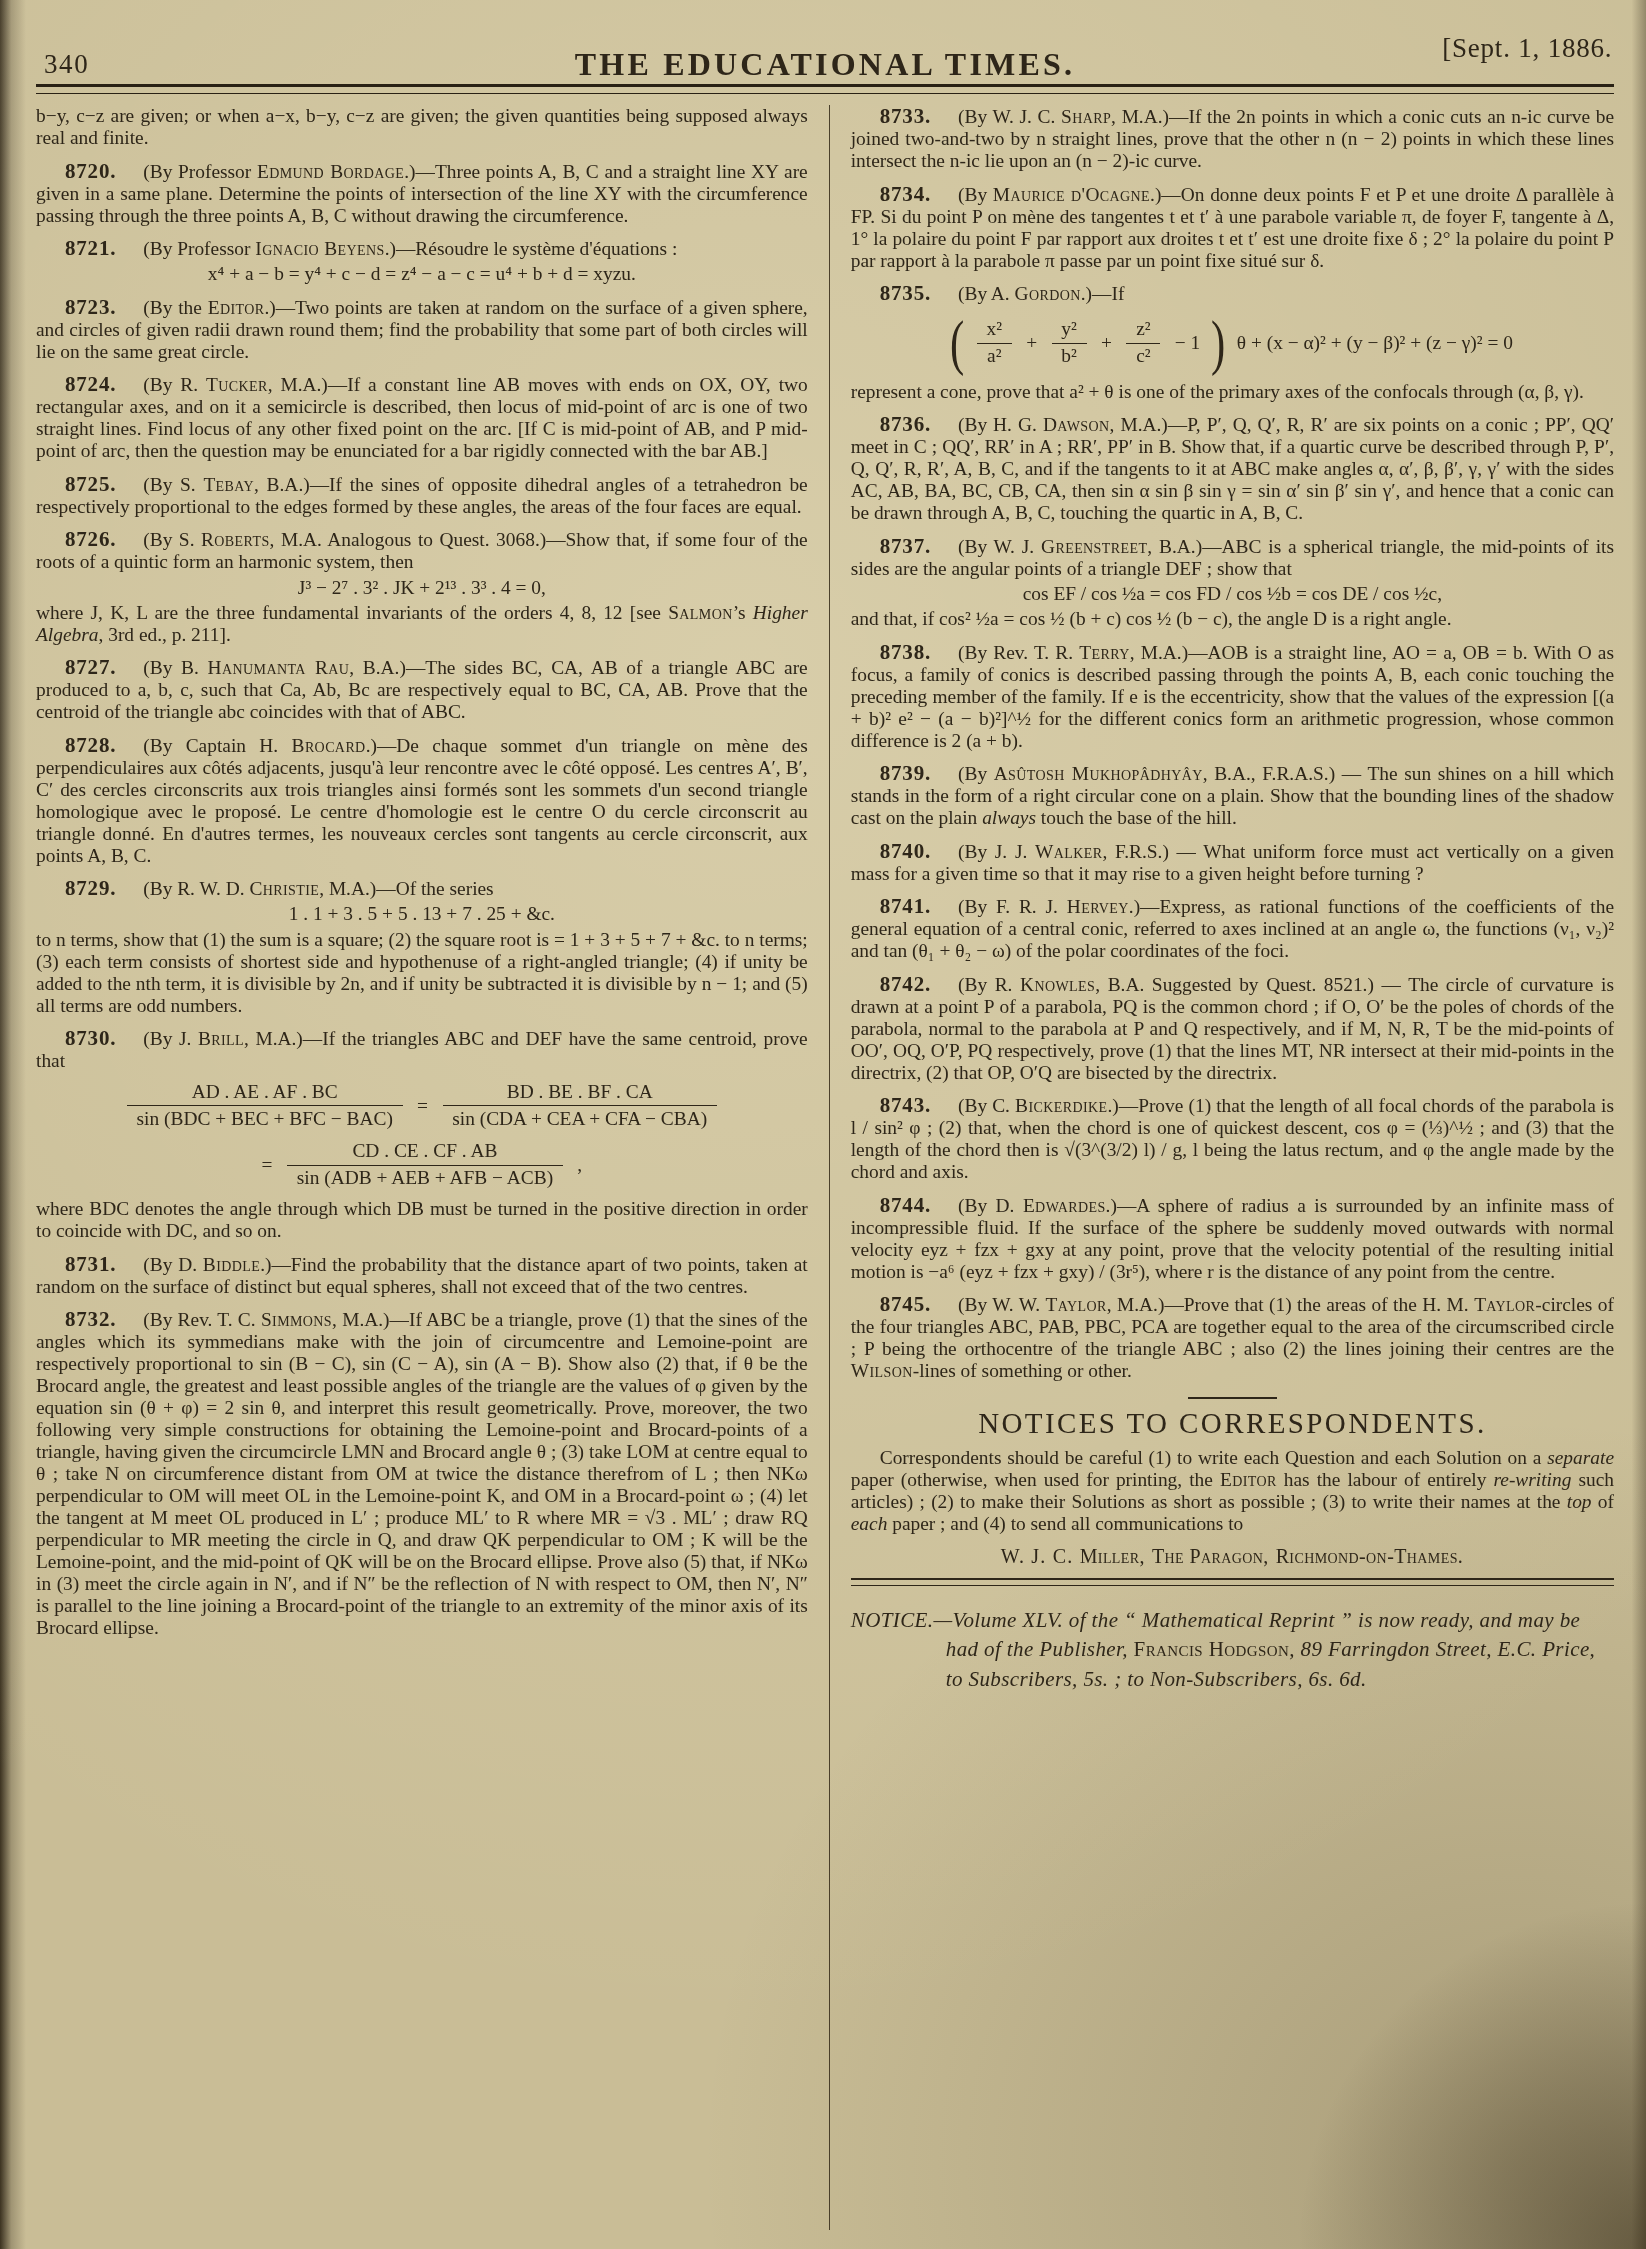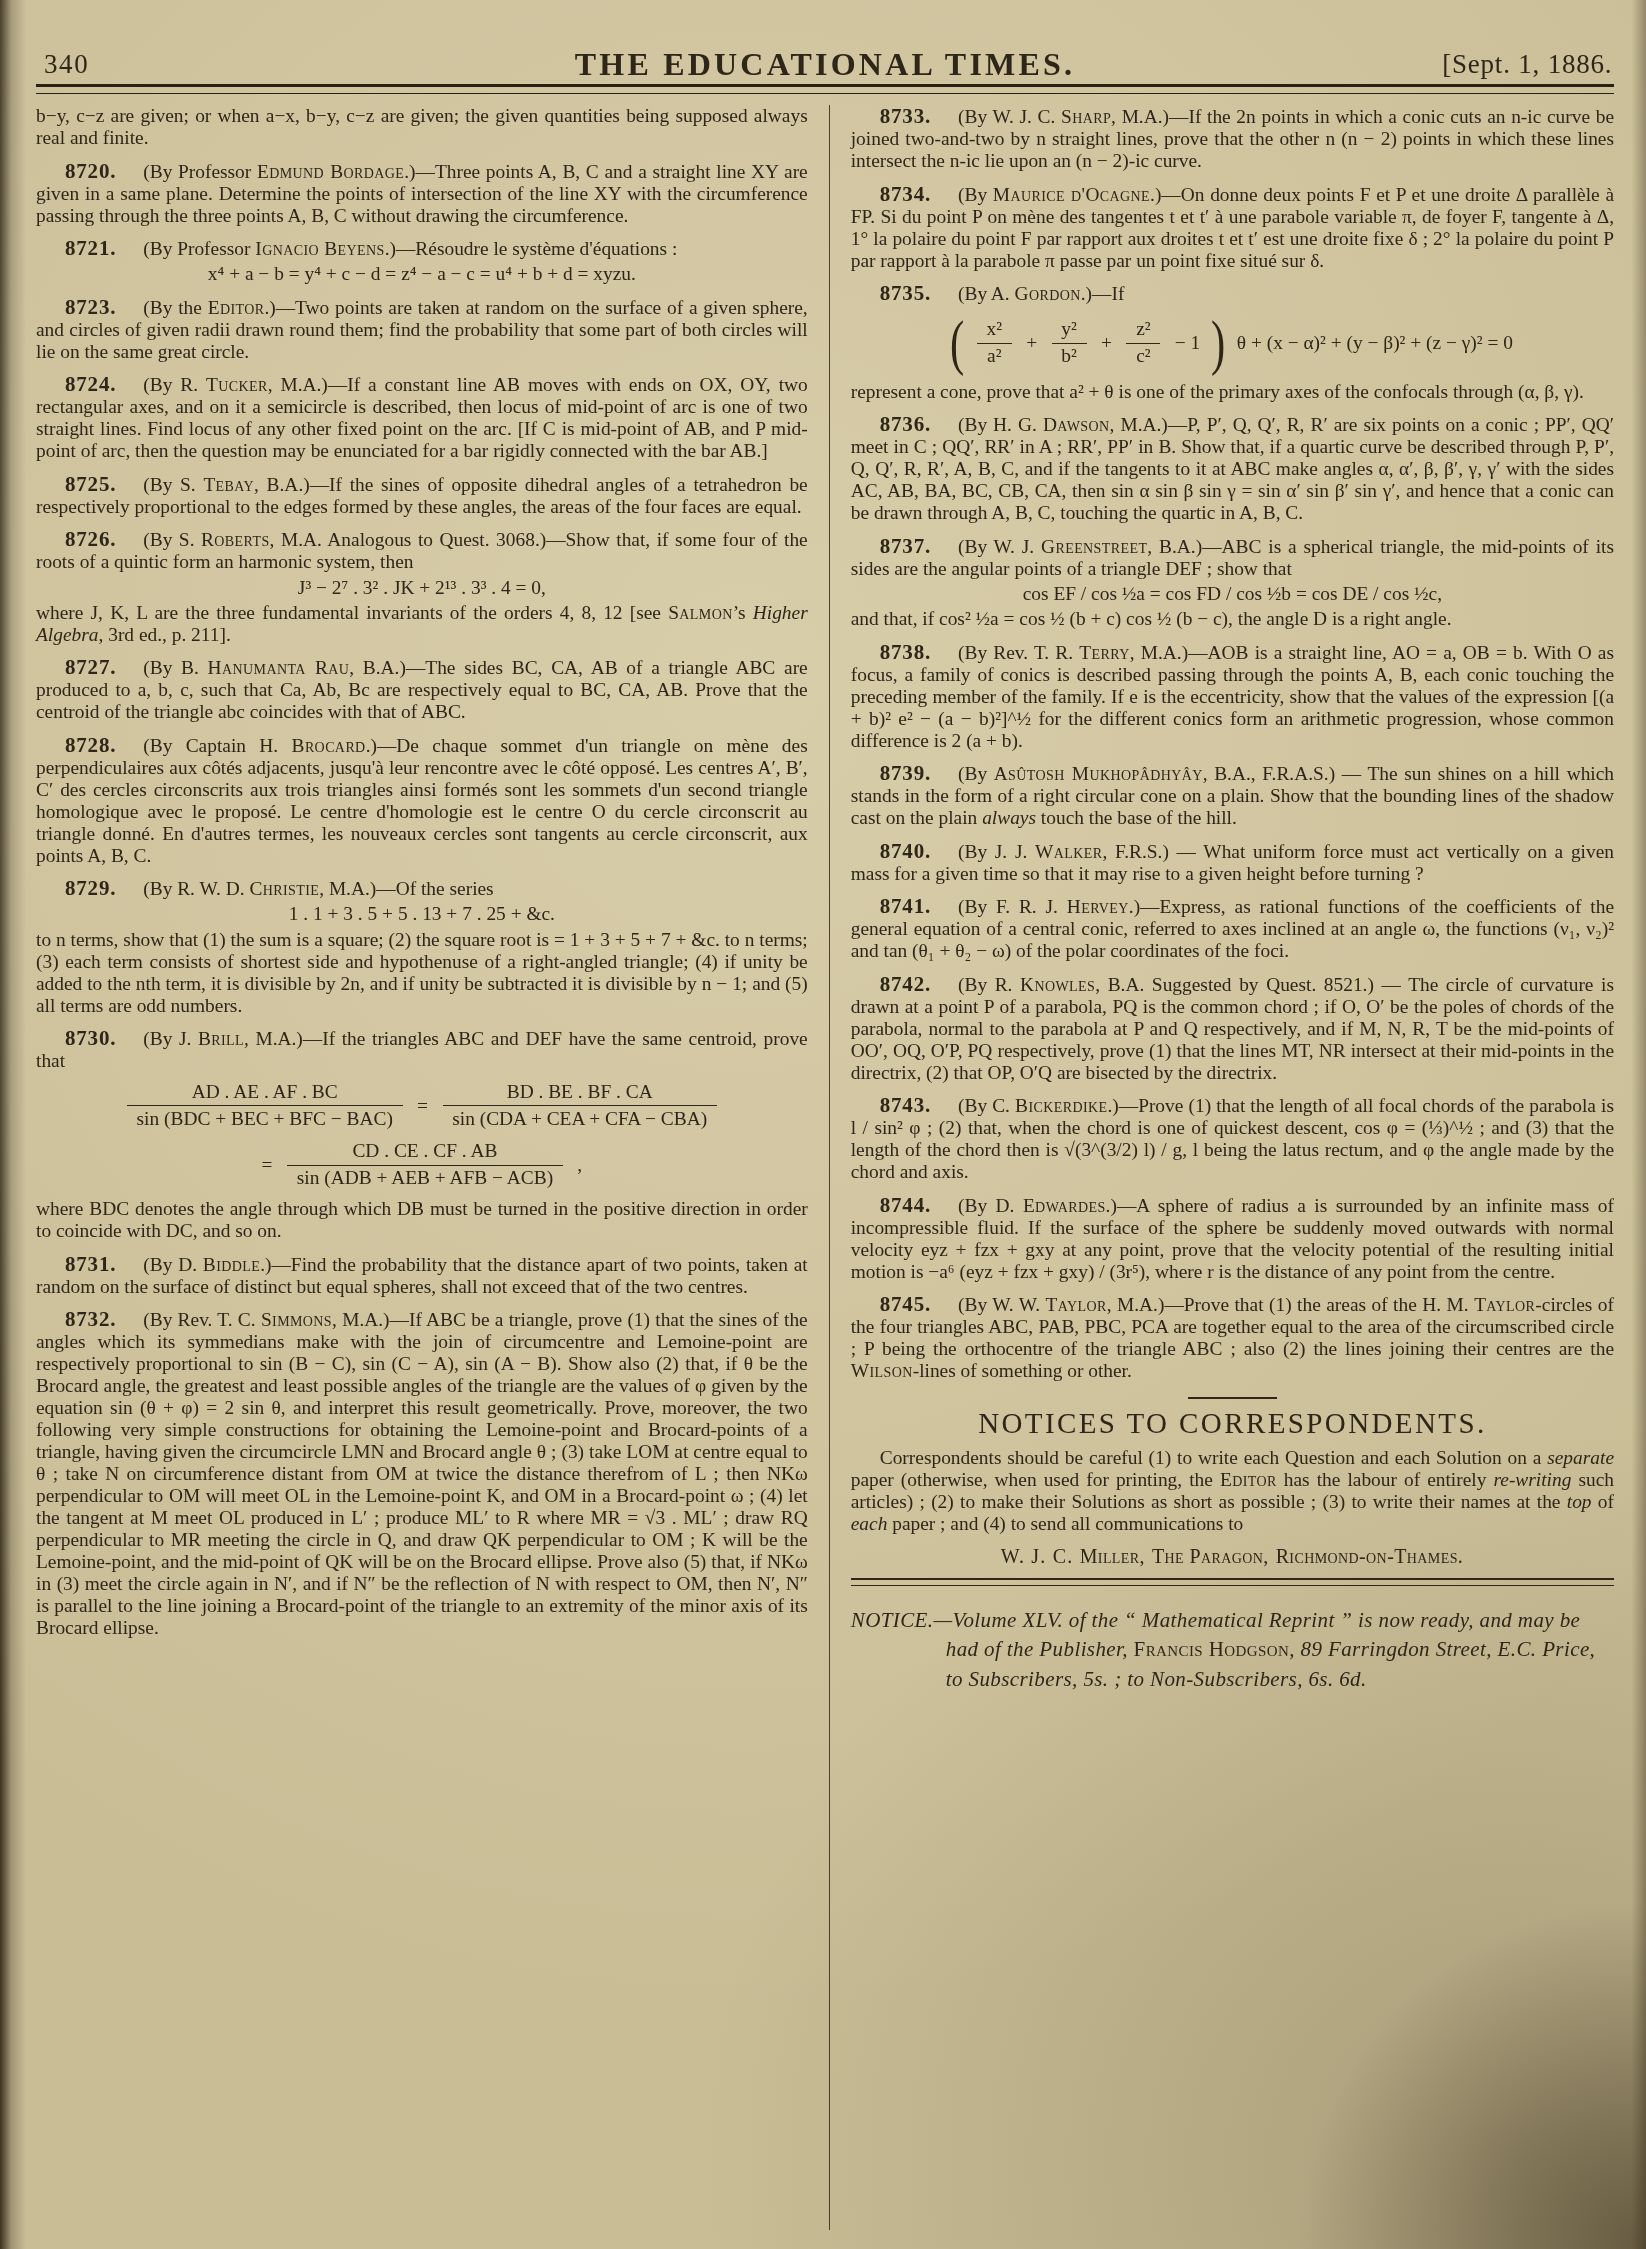--- a/index.html
+++ b/index.html
@@ -18,21 +18,21 @@
       radial-gradient(ellipse 130% 100% at 45% 30%, rgba(255,248,220,0.28), rgba(0,0,0,0) 60%),
       radial-gradient(circle 348px at 100% 100%, rgba(40,30,12,0.55), rgba(0,0,0,0) 100%),
       radial-gradient(ellipse 90% 60% at 92% 96%, rgba(61,48,24,0.22), rgba(0,0,0,0) 55%),
       linear-gradient(90deg, rgba(35,26,12,0.85) 0px, rgba(35,26,12,0.25) 11.3px, rgba(35,26,12,0) 26px),
       linear-gradient(270deg, rgba(35,26,12,0.35) 0px, rgba(35,26,12,0) 14.5px);
   }
   .header{position:relative;height:47px;font-size:27px;}
   .header .pnum{position:absolute;left:8px;bottom:0;letter-spacing:1.6px;}
   .header .title{position:absolute;left:50%;transform:translateX(-50%);bottom:0;
     font-size:32px;font-weight:700;letter-spacing:3.2px;white-space:nowrap;}
-  .header .date{position:absolute;right:1.6px;bottom:0;letter-spacing:0.8px;}
+  .header .date{position:absolute;right:1.6px;bottom:16px;letter-spacing:0.8px;}
   .header-rule{height:5.7px;border-top:3.2px solid #292114;border-bottom:1.6px solid #292114;margin-top:9.7px;}
   .columns{display:flex;align-items:stretch;margin-top:11.3px;min-height:2125px;justify-content:space-between;}
   .col{box-sizing:border-box;}
   .col-left{width:50.3%;padding-right:21px;border-right:1.6px solid rgba(50,40,22,0.85);}
   .col-right{width:49.7%;padding-left:21px;}
   .para{margin:0 0 10.5px;text-align:justify;text-indent:29px;}
   .no-indent{text-indent:0;}
   .qnum{font-weight:700;letter-spacing:0.8px;margin-right:27px;font-size:21px;}
   .formula{display:block;text-align:center;text-indent:0;margin:3.2px 0;}
   .fracrow{display:block;text-align:center;text-indent:0;margin:7.3px 0;}

